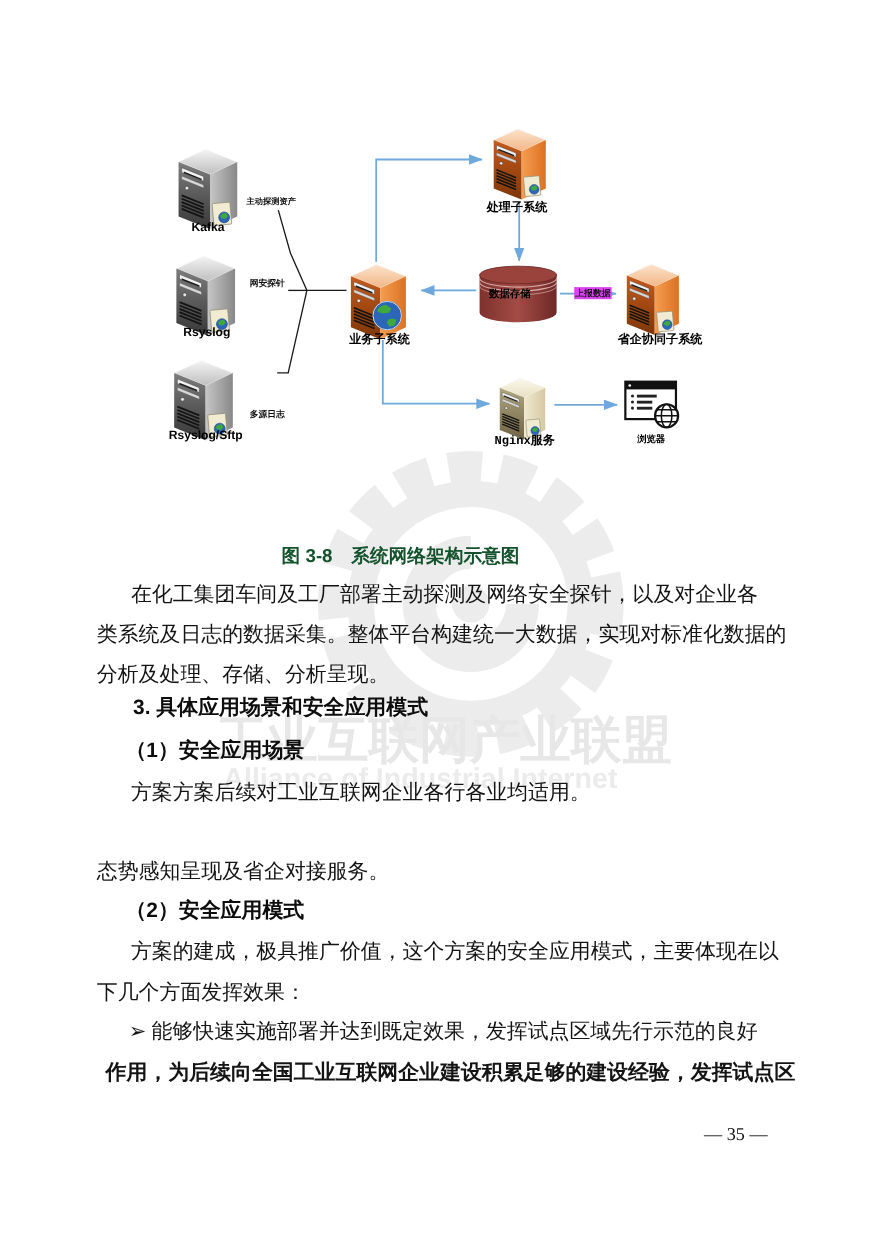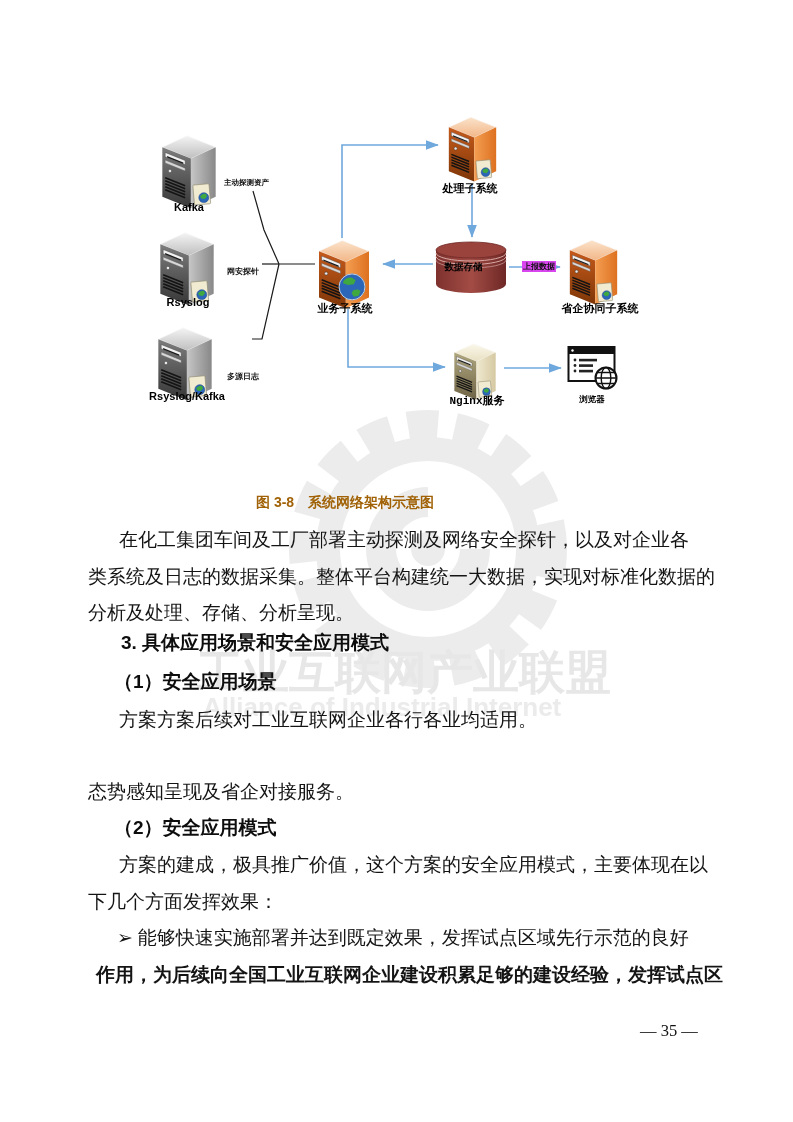--- a/index.html
+++ b/index.html
@@ -15,21 +15,21 @@
   
   .dg{position:absolute;z-index:2;}
   .icon{position:absolute;}
   .icon svg{display:block;width:100%;height:100%;overflow:visible;}
   .nl{position:absolute;font-family:"Liberation Sans",sans-serif;font-weight:bold;
       color:#000;text-align:center;white-space:nowrap;font-size:11px;z-index:3;}
   .el{position:absolute;font-family:"Liberation Sans",sans-serif;font-weight:bold;
       color:#111;font-size:8px;white-space:nowrap;z-index:3;}
   
   .cap{position:absolute;left:256px;top:494px;font-family:"Liberation Sans",sans-serif;
-       font-weight:bold;font-size:14px;color:#a16207;white-space:pre;z-index:2;}
+       font-weight:bold;font-size:17px;color:#14532d;white-space:pre;z-index:2;}
   .L{position:absolute;font-size:19px;color:#141414;white-space:nowrap;z-index:2;
      font-family:"Liberation Serif",serif;}
   .H{position:absolute;font-family:"Liberation Sans",sans-serif;font-weight:bold;
      font-size:19px;color:#0d0d0d;white-space:nowrap;z-index:2;}
   .pageno{position:absolute;left:640px;top:1021px;font-size:16.5px;color:#111;
           font-family:"Liberation Serif",serif;z-index:2;}
 </style>
 </head>
 <body>
 
@@ -352,30 +352,30 @@
         <g stroke="#111" fill="#ffffff">
           <circle cx="39" cy="35" r="10.5" stroke-width="2"></circle>
           <ellipse cx="39" cy="35" rx="4.8" ry="10.5" stroke-width="1.4" fill="none"></ellipse>
           <path d="M28.5,35 H49.5 M30,29.5 H48 M30,40.5 H48" stroke-width="1.4" fill="none"></path>
         </g>
       </svg>
     </div>
 
     <div class="nl" style="left:158px;top:201px;width:62px;font-size:11px;">Kafka</div>
     <div class="nl" style="left:156px;top:296px;width:64px;font-size:11px;">Rsyslog</div>
-    <div class="nl" style="left:146px;top:390px;width:82px;font-size:11px;">Rsyslog/Kafka</div>
+    <div class="nl" style="left:146px;top:390px;width:82px;font-size:11px;">Rsyslog/Sftp</div>
     <div class="nl" style="left:438px;top:181px;width:64px;">处理子系统</div>
     <div class="nl" style="left:312px;top:301px;width:66px;">业务子系统</div>
     <div class="nl" style="left:436px;top:261px;width:55px;font-size:9.5px;">数据存储</div>
     <div class="nl" style="left:556px;top:301px;width:88px;">省企协同子系统</div>
     <div class="nl" style="left:445px;top:393px;width:64px;font-family:Liberation Mono, monospace;">Nginx服务</div>
     <div class="nl" style="left:570px;top:394px;width:44px;font-size:8.5px;">浏览器</div>
 
     <div class="el" style="left:224px;top:178px;font-size:7.5px;">主动探测资产</div>
-    <div class="el" style="left:227px;top:266px;">网安探针</div>
+    <div class="el" style="left:227px;top:252px;">网安探针</div>
     <div class="el" style="left:227px;top:343px;margin-top:28px;">多源日志</div>
     <div class="el" style="left:522px;top:261px;background:#d946ef;padding:0 1px;">上报数据</div>
   </div>
 
   <div class="cap">图 3-8　系统网络架构示意图</div>
 
   <div class="L" style="left:119px;top:527px;">在化工集团车间及工厂部署主动探测及网络安全探针，以及对企业各</div>
   <div class="L" style="left:88px;top:564px;">类系统及日志的数据采集。整体平台构建统一大数据，实现对标准化数据的</div>
   <div class="L" style="left:88px;top:600px;">分析及处理、存储、分析呈现。</div>
 

